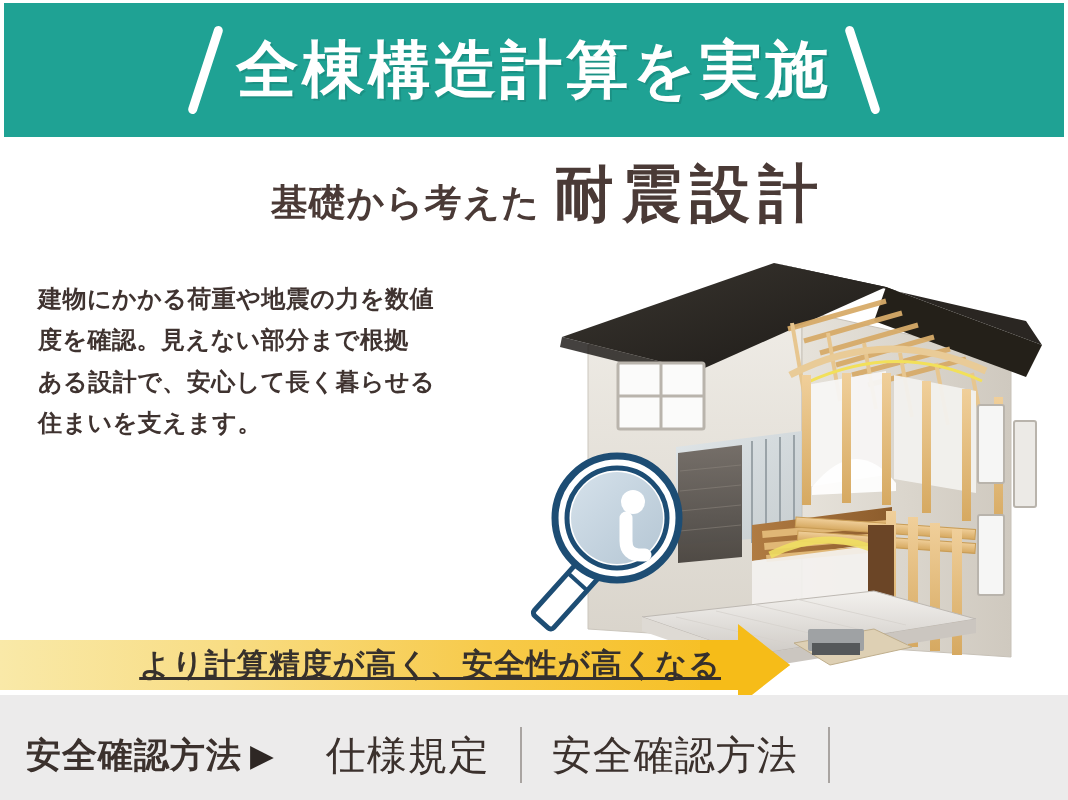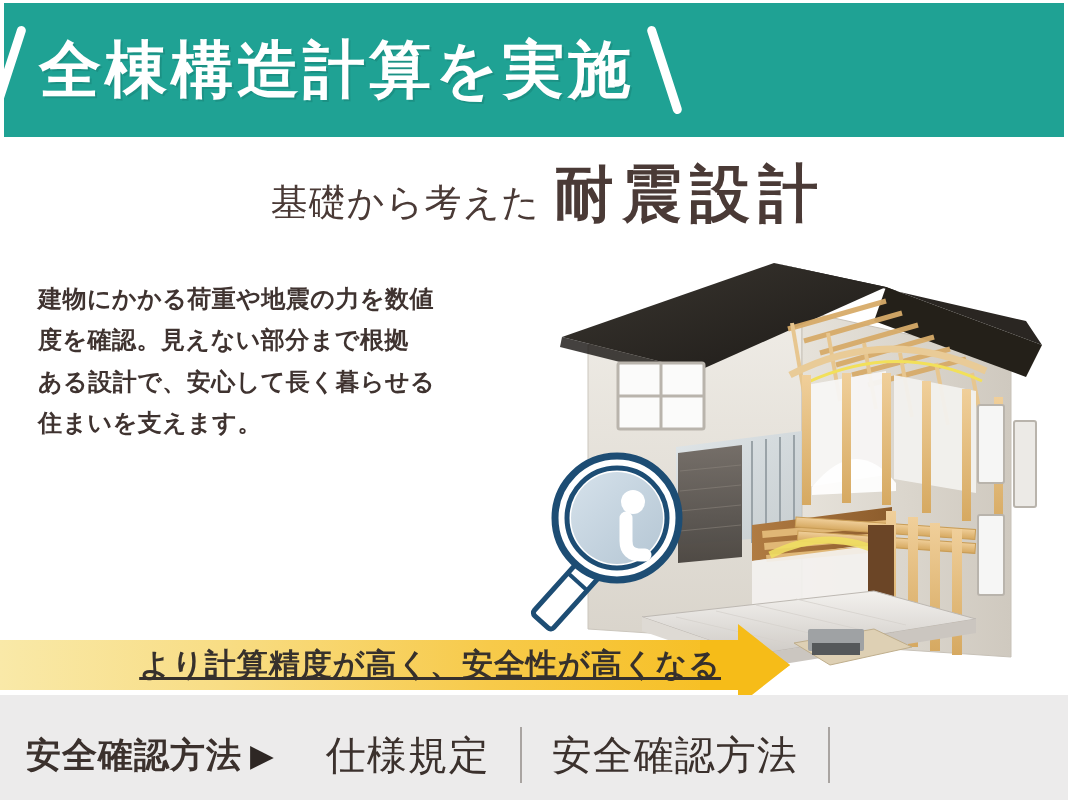--- a/index.html
+++ b/index.html
@@ -23,20 +23,21 @@
   
   .header-band {
     position: absolute;
     left: 4px;
     top: 3px;
     width: 1060px;
     height: 134px;
     background: #1fa294;
     display: flex;
     align-items: center;
+    justify-content: center;
     gap: 26px;
   }
   .slash {
     display: block;
     width: 9px;
     height: 92px;
     background: #ffffff;
     border-radius: 6px;
   }
   .slash.left  { transform: rotate(18deg); }
@@ -61,21 +62,21 @@
     width: 1068px;
     height: 80px;
     display: flex;
     align-items: baseline;
     justify-content: center;
     color: #4a3a36;
     white-space: nowrap;
   }
   .sub-small {
     font-size: 37px;
-    font-weight: 400;
+    font-weight: 700;
     letter-spacing: 1px;
     margin-left: 47px;
   }
   .sub-big {
     font-size: 62px;
     font-weight: 900;
     letter-spacing: 9px;
     margin: 0 6px 0 14px;
     transform: scaleX(0.96);
     transform-origin: left bottom;

